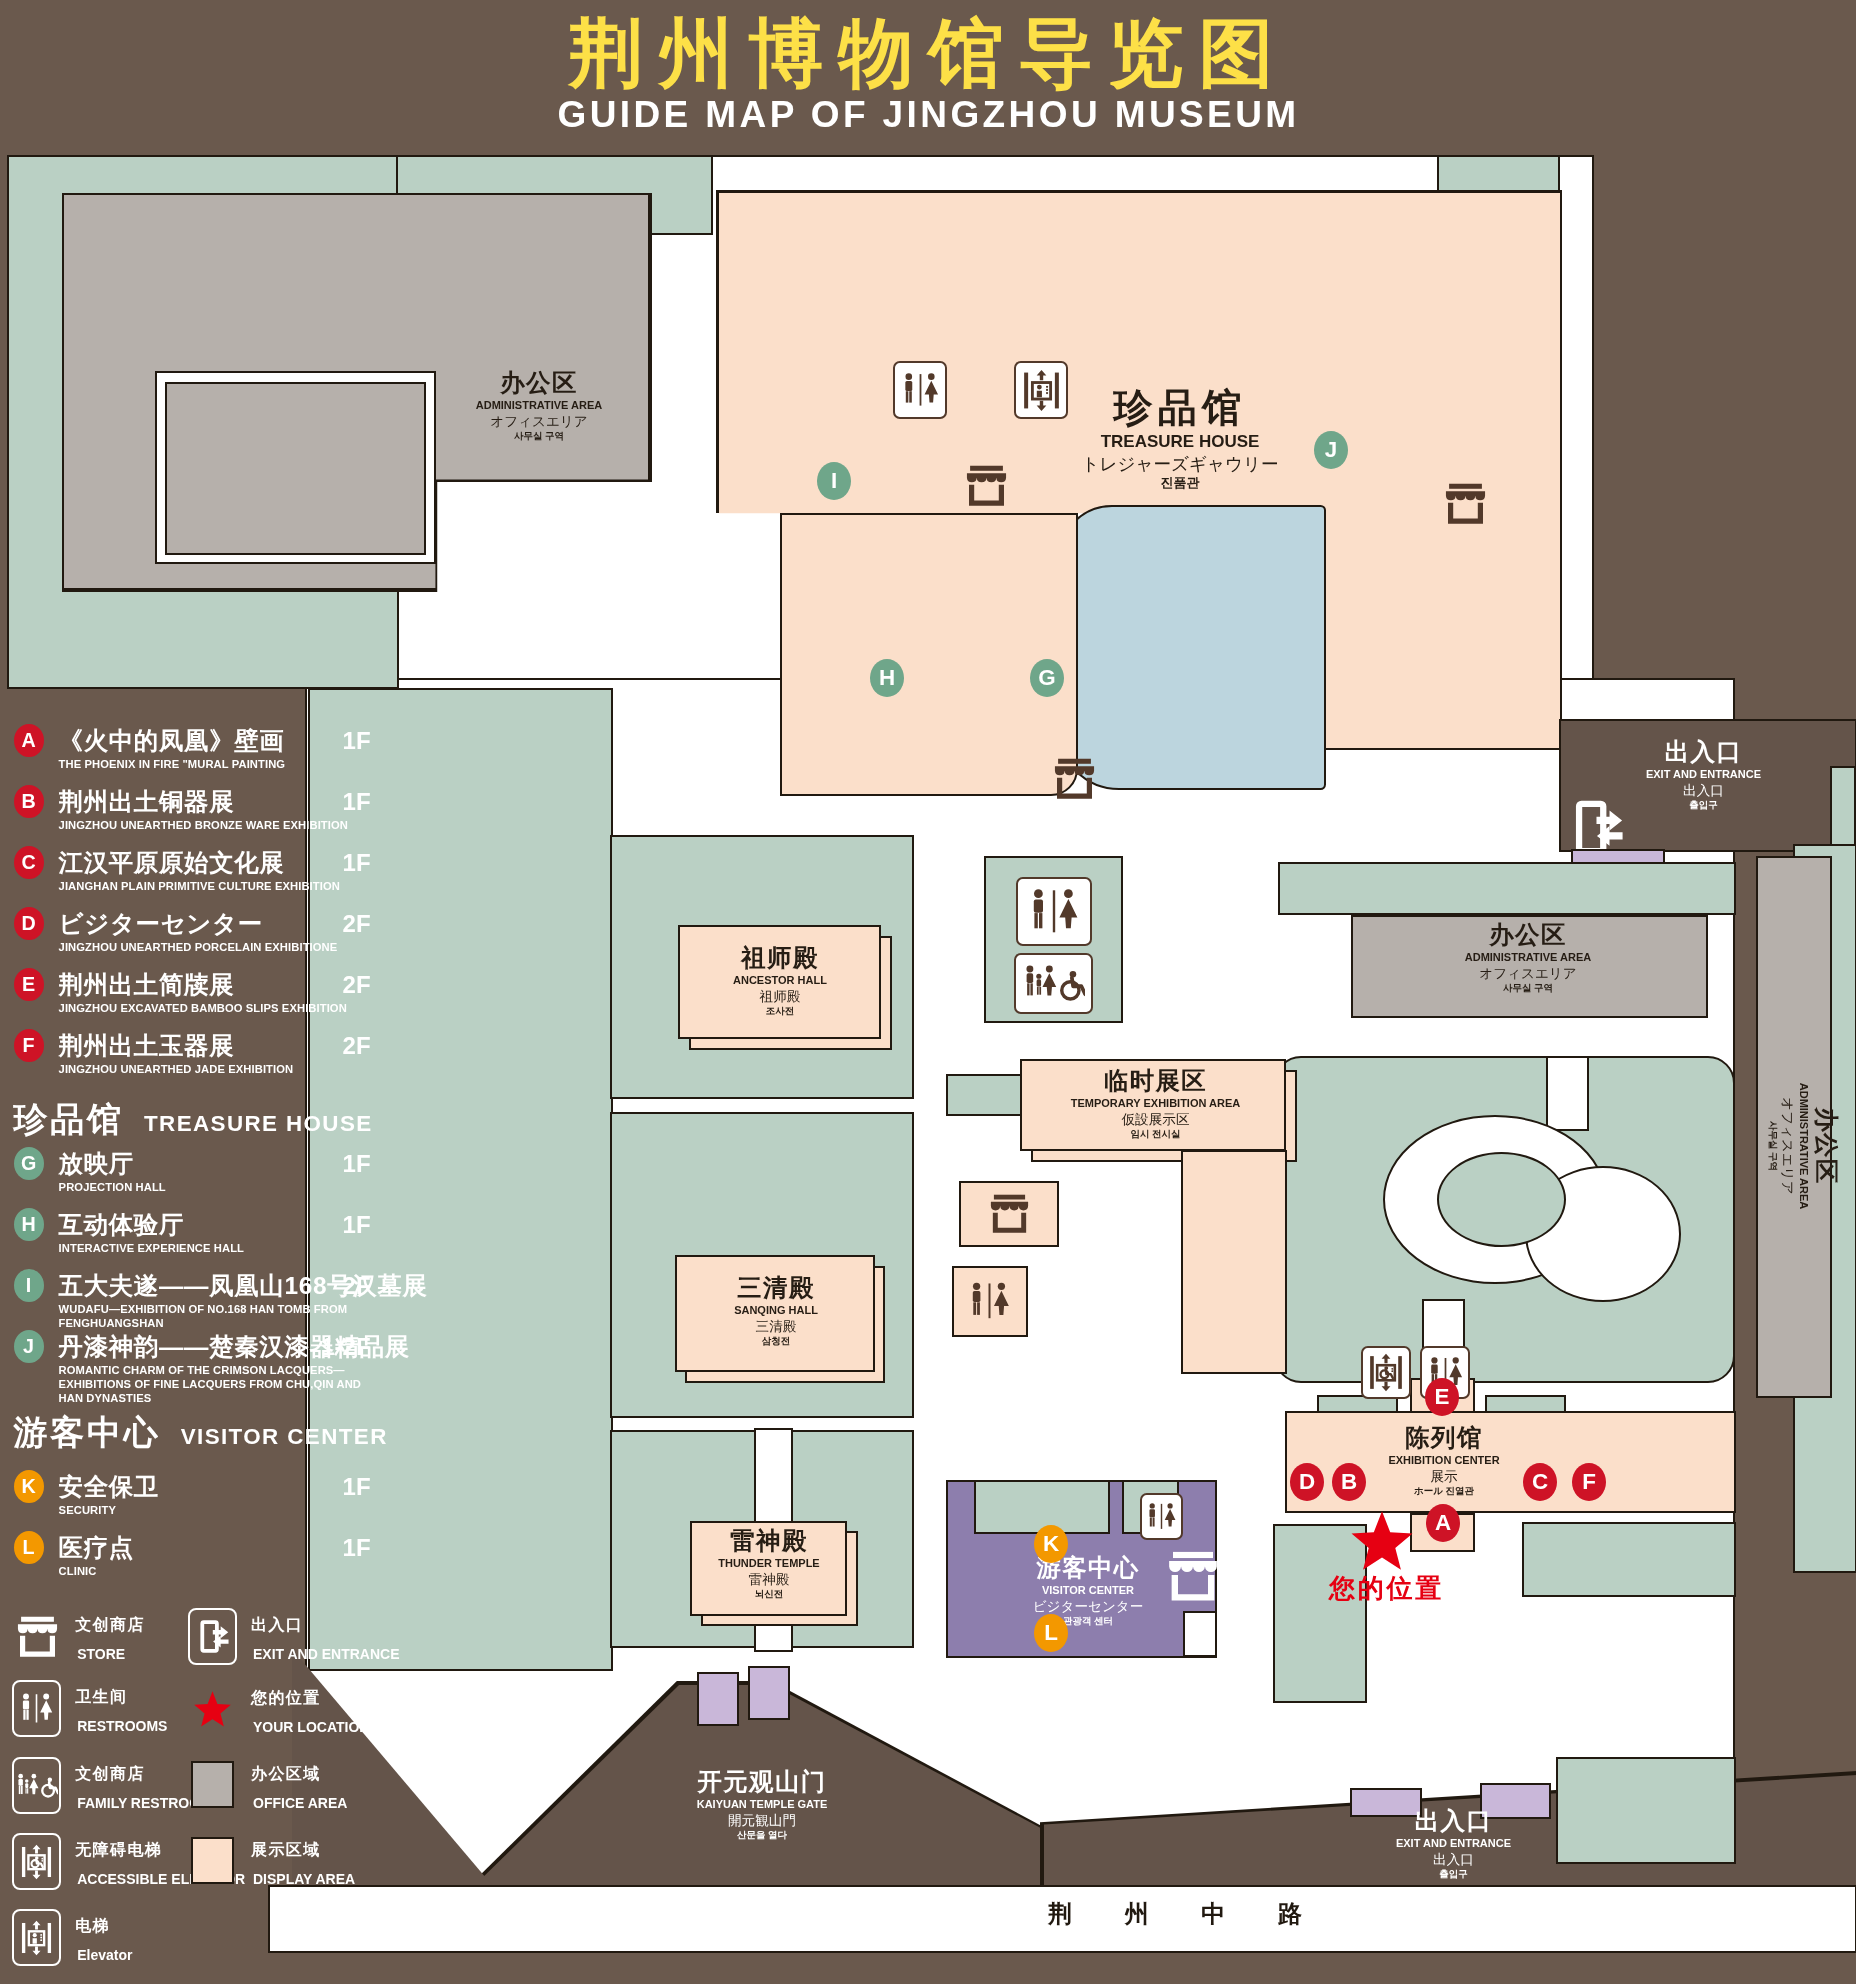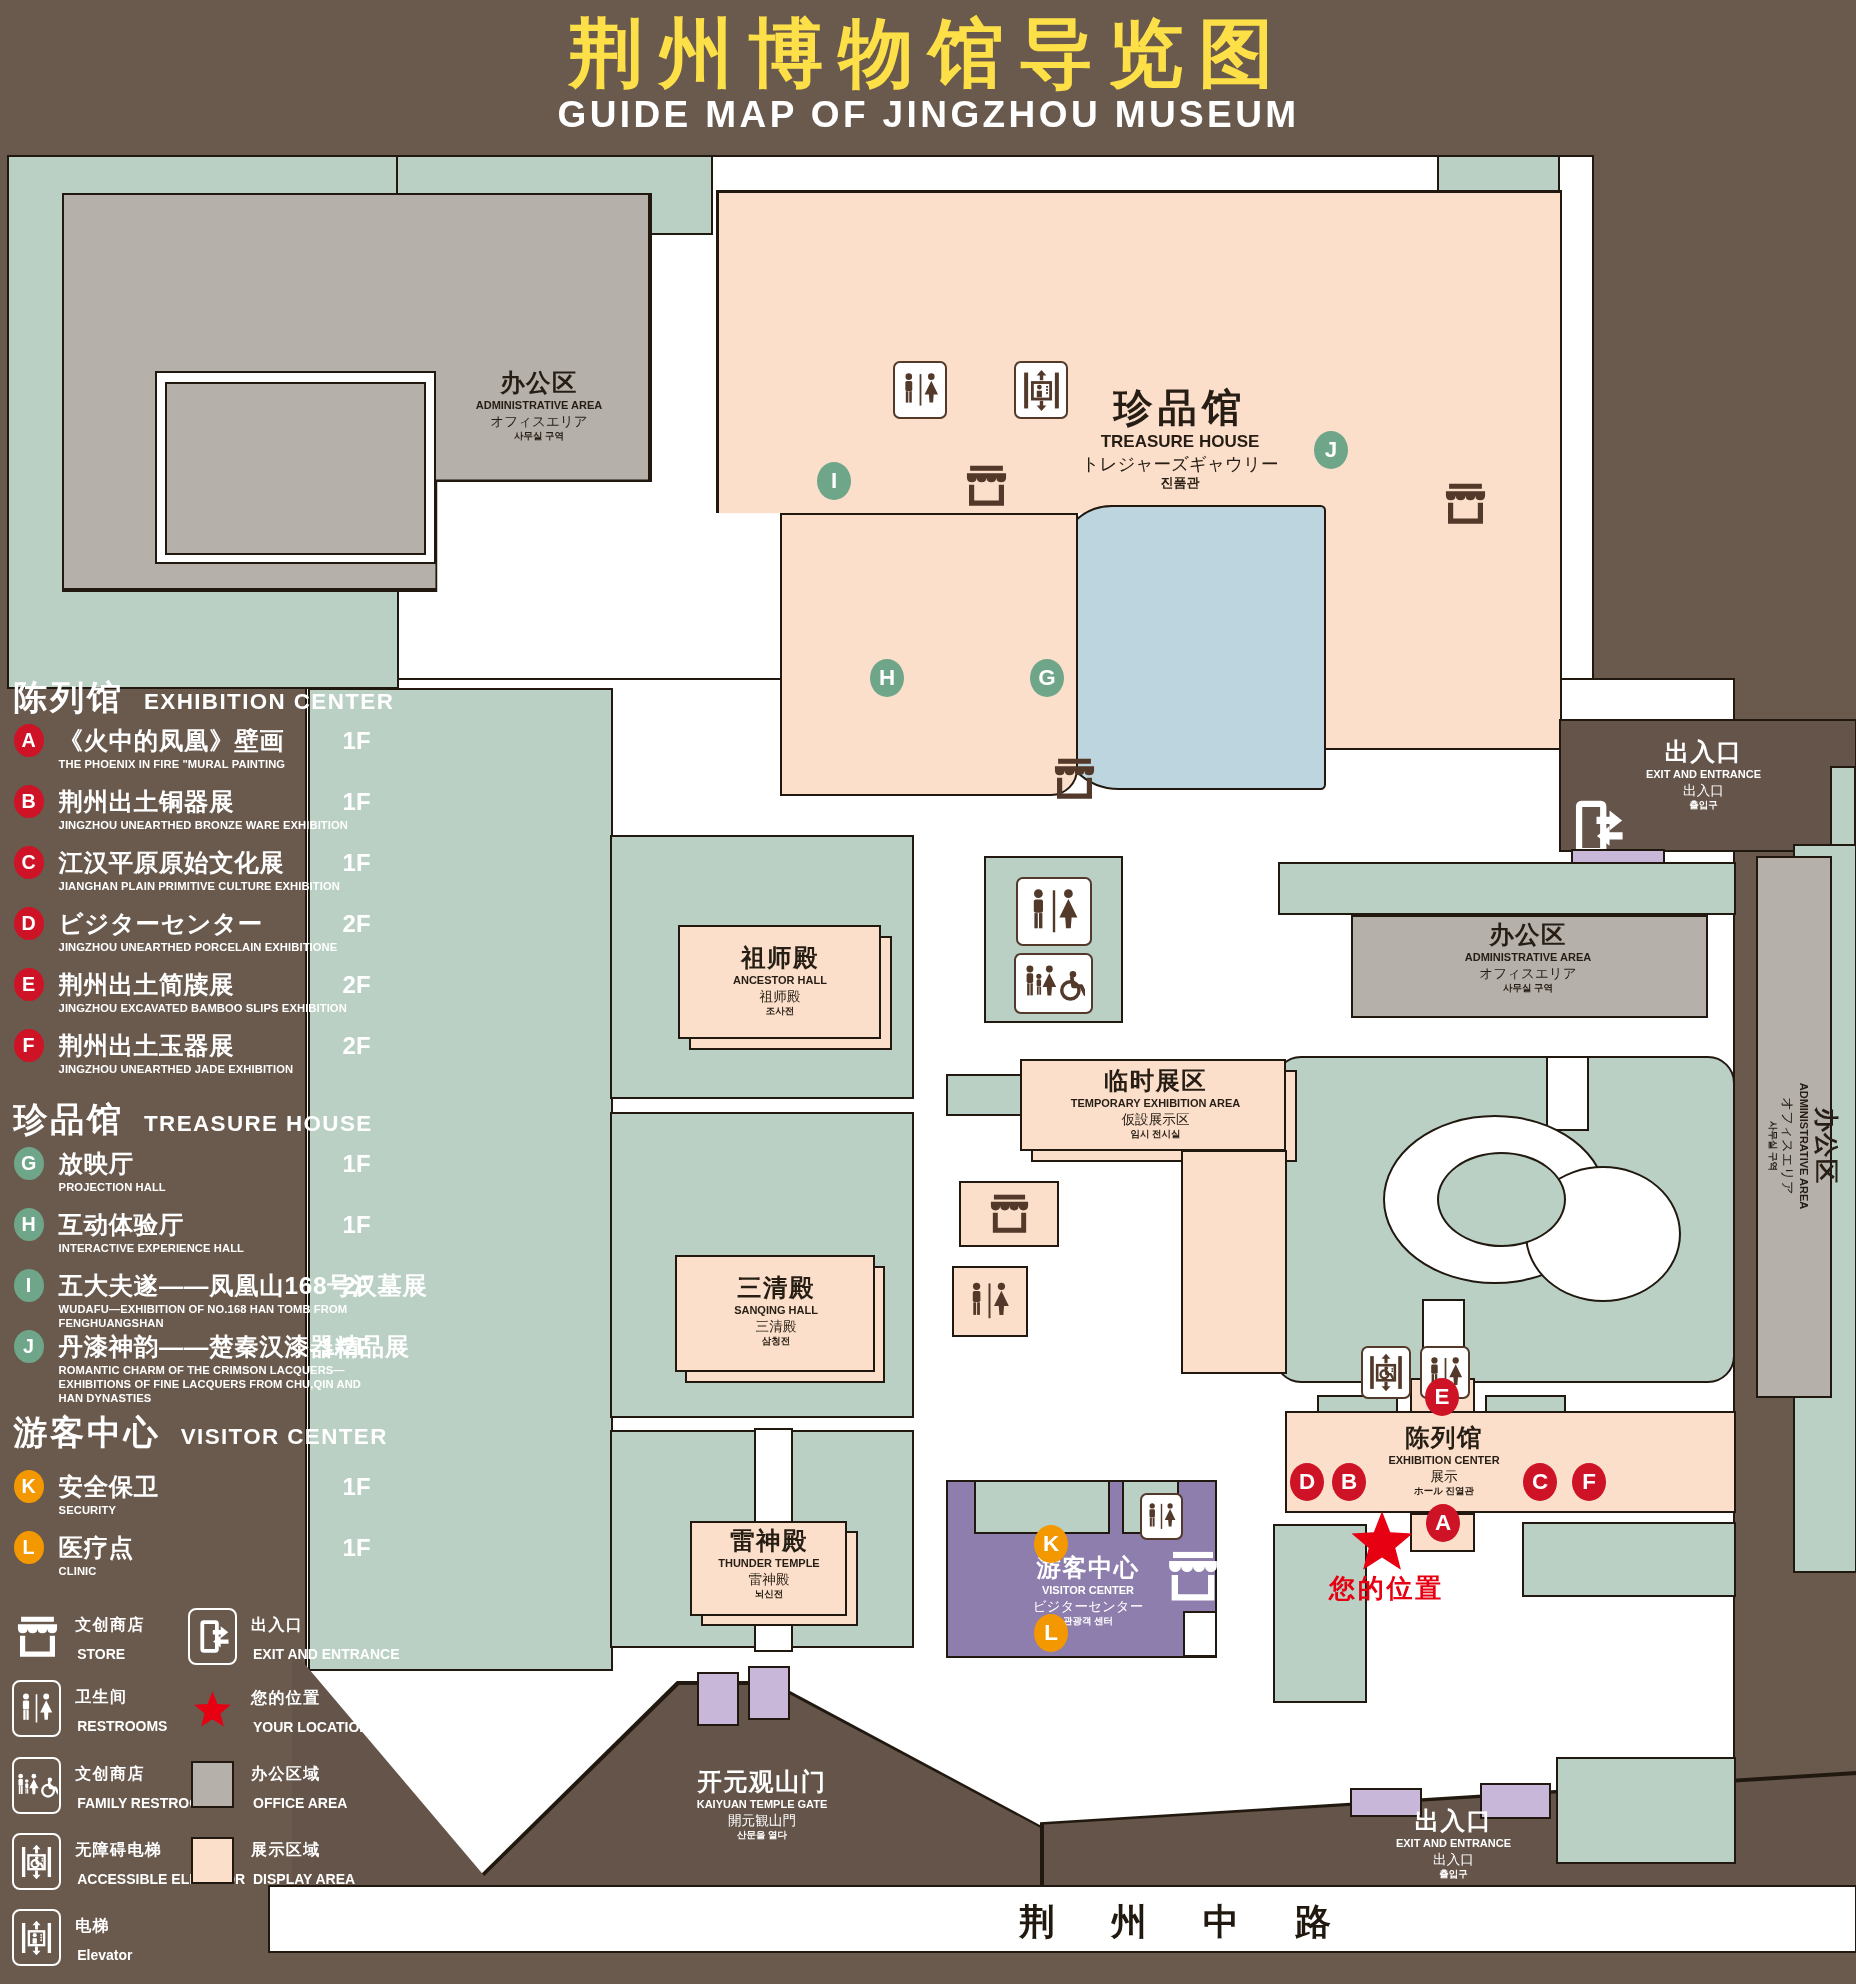--- a/index.html
+++ b/index.html
@@ -59,21 +59,21 @@
   .lg-sym{position:absolute;height:68px}
   .sym-ico{position:absolute;left:0;top:0;display:flex;align-items:center;justify-content:center}
   .sym-cn{position:absolute;left:63px;top:6.8px;font-size:16px;font-weight:bold;white-space:nowrap;letter-spacing:1.4px}
   .sym-en{position:absolute;left:65px;top:38px;font-size:14px;font-weight:bold;white-space:nowrap}
   .ibox{display:flex;align-items:center;justify-content:center;border:2.7px solid currentColor;border-radius:8.1px}
   .ibox-map{position:absolute;background:#fff;color:#52392a;border:2.7px solid #52392a;border-radius:6.8px;
     display:flex;align-items:center;justify-content:center}
   .swatch{position:absolute;border:2px solid #211910}
   .map-ico{position:absolute;display:flex;align-items:center;justify-content:center}
   
-  .road-label{position:absolute;color:#211910;font-size:36px;font-weight:bold;letter-spacing:23px;text-align:center}
+  .road-label{position:absolute;color:#211910;font-size:24px;font-weight:bold;letter-spacing:23px;text-align:center}
   .loc-label{position:absolute;color:#e60012;font-size:26px;font-weight:bold;letter-spacing:2.7px;text-align:center}
 </style>
 </head>
 <body>
 
 <svg width="0" height="0" style="position:absolute" aria-hidden="true">
   <defs>
     <symbol id="sym-store" viewBox="0 0 24 22">
       <rect x="3.2" y="0.4" width="17.6" height="2.7" fill="currentColor"></rect>
       <path fill="currentColor" d="M1.5 4.4h21v2.4a2.63 2.63 0 0 1-5.25 0 2.63 2.63 0 0 1-5.25 0 2.63 2.63 0 0 1-5.25 0 2.63 2.63 0 0 1-5.25 0z"></path>
@@ -382,21 +382,20 @@
         <div class="marker" style="left: 1030px; top: 659px; background: rgb(111, 166, 138);">G</div>
         <div class="marker" style="left: 870px; top: 659px; background: rgb(111, 166, 138);">H</div>
         <div class="marker" style="left: 817px; top: 462px; background: rgb(111, 166, 138);">I</div>
         <div class="marker" style="left: 1314px; top: 431px; background: rgb(111, 166, 138);">J</div>
         <div class="marker" style="left: 1034px; top: 1525px; background: rgb(243, 152, 0);">K</div>
         <div class="marker" style="left: 1034px; top: 1614px; background: rgb(243, 152, 0);">L</div>
       </div>
   </div>
 
   <div id="legend">
-      <div class="lg-sec" style="top: 675px;"><span class="lg-sec-cn">陈列馆</span><span class="lg-sec-en">EXHIBITION CENTER</span></div>
       <div class="lg-item" style="top: 724px;">
         <span class="badge" style="background: rgb(206, 19, 38);">A</span>
         <span class="lg-cn">《火中的凤凰》壁画</span>
         <span class="lg-floor">1F</span>
         <div class="lg-en">THE PHOENIX IN FIRE "MURAL PAINTING</div>
       </div>
       <div class="lg-item" style="top: 785px;">
         <span class="badge" style="background: rgb(206, 19, 38);">B</span>
         <span class="lg-cn">荆州出土铜器展</span>
         <span class="lg-floor">1F</span>

